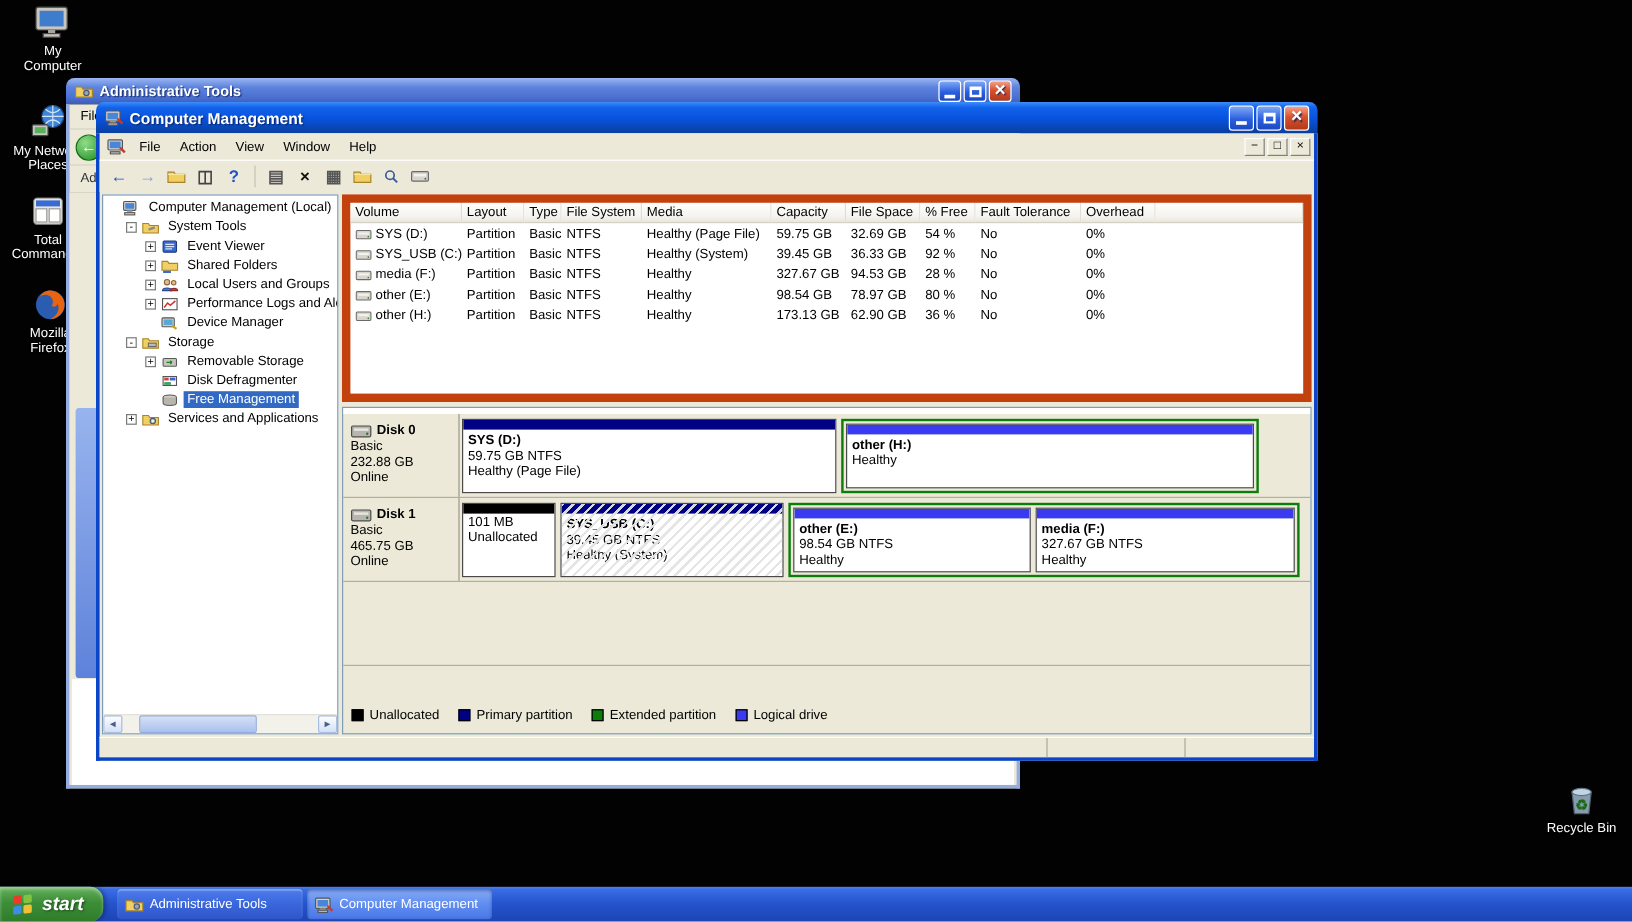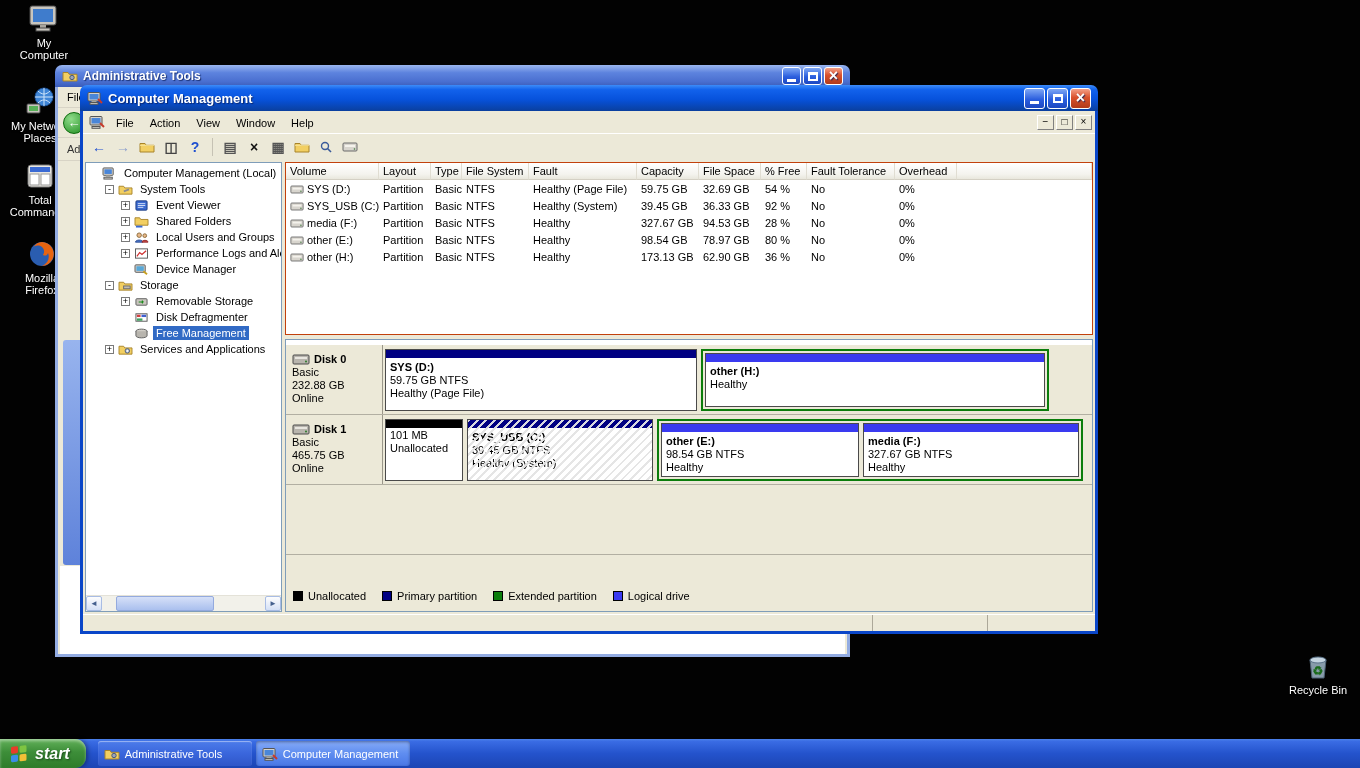--- a/index.html
+++ b/index.html
@@ -66,21 +66,21 @@
   .tree-ico svg{width:15px;height:13px;display:block;}
   .tree-label{padding:1px 3px;}
   .tree-item.selected .tree-label{background:#316ac5;color:#fff;}
   .tree-hscroll{position:absolute;left:0;right:0;bottom:0;height:16px;display:flex;background:#f2f1ea;border-top:1px solid #e4e2d8;}
   .scr-btn{width:16px;height:15px;flex:none;background:linear-gradient(#fdfdfd,#d4e0f6);border:1px solid #a8bce4;border-radius:2px;color:#44608e;font-size:8px;display:flex;align-items:center;justify-content:center;}
   .scr-track{flex:1;position:relative;}
   .scr-thumb{position:absolute;left:14px;top:0;height:15px;width:98px;background:linear-gradient(#d6e0f8,#aac0ee);border:1px solid #94aade;border-radius:2px;}
 
   
   #right-pane{flex:1;min-width:0;display:flex;flex-direction:column;gap:4px;}
-  #vol-pane{height:173px;flex:none;background:#fff;border:1px solid #c2410c;overflow:hidden;}
+  #vol-pane{height:173px;flex:none;background:#fff;border:7px solid #c2410c;overflow:hidden;}
   .vol-header,.vol-row{display:grid;grid-template-columns:93px 52px 31px 67px 108px 62px 62px 46px 88px 62px 1fr;height:17px;}
   .vh-cell{background:linear-gradient(#ffffff,#f4f3ee 70%,#e9e7dd);border-right:1px solid #e0ddd2;border-bottom:1px solid #d4d0c4;padding:2px 4px 0;white-space:nowrap;overflow:hidden;}
   .vr-cell{padding:1px 4px 0;white-space:nowrap;overflow:hidden;display:flex;align-items:center;gap:3px;}
   .vol-ico{width:14px;height:11px;flex:none;}
   .vol-ico svg{width:14px;height:11px;display:block;}
 
   #disk-pane{flex:1;min-height:0;background:#ece9d8;border:1px solid #7f9db9;display:flex;flex-direction:column;overflow:hidden;}
   .disk-pane-top{height:5px;background:#fff;flex:none;}
   .disk-row{height:70px;flex:none;display:flex;border-bottom:1px solid #b2afa2;}
   .disk-info{width:97px;flex:none;padding:7px 3px 3px 6px;border-right:1px solid #9a978a;line-height:13px;}
@@ -438,21 +438,21 @@
             <div class="scr-btn">►</div>
           </div>
         </div>
         <div id="right-pane">
           <div id="vol-pane">
             <div class="vol-header" id="vol-header">
                 <div class="vh-cell">Volume</div>
                 <div class="vh-cell">Layout</div>
                 <div class="vh-cell">Type</div>
                 <div class="vh-cell">File System</div>
-                <div class="vh-cell">Fault</div>
+                <div class="vh-cell">Media</div>
                 <div class="vh-cell">Capacity</div>
                 <div class="vh-cell">File Space</div>
                 <div class="vh-cell">% Free</div>
                 <div class="vh-cell">Fault Tolerance</div>
                 <div class="vh-cell">Overhead</div>
                 <div class="vh-cell"></div>
               </div>
             <div id="vol-rows">
                 <div class="vol-row">
                   <div class="vr-cell">

